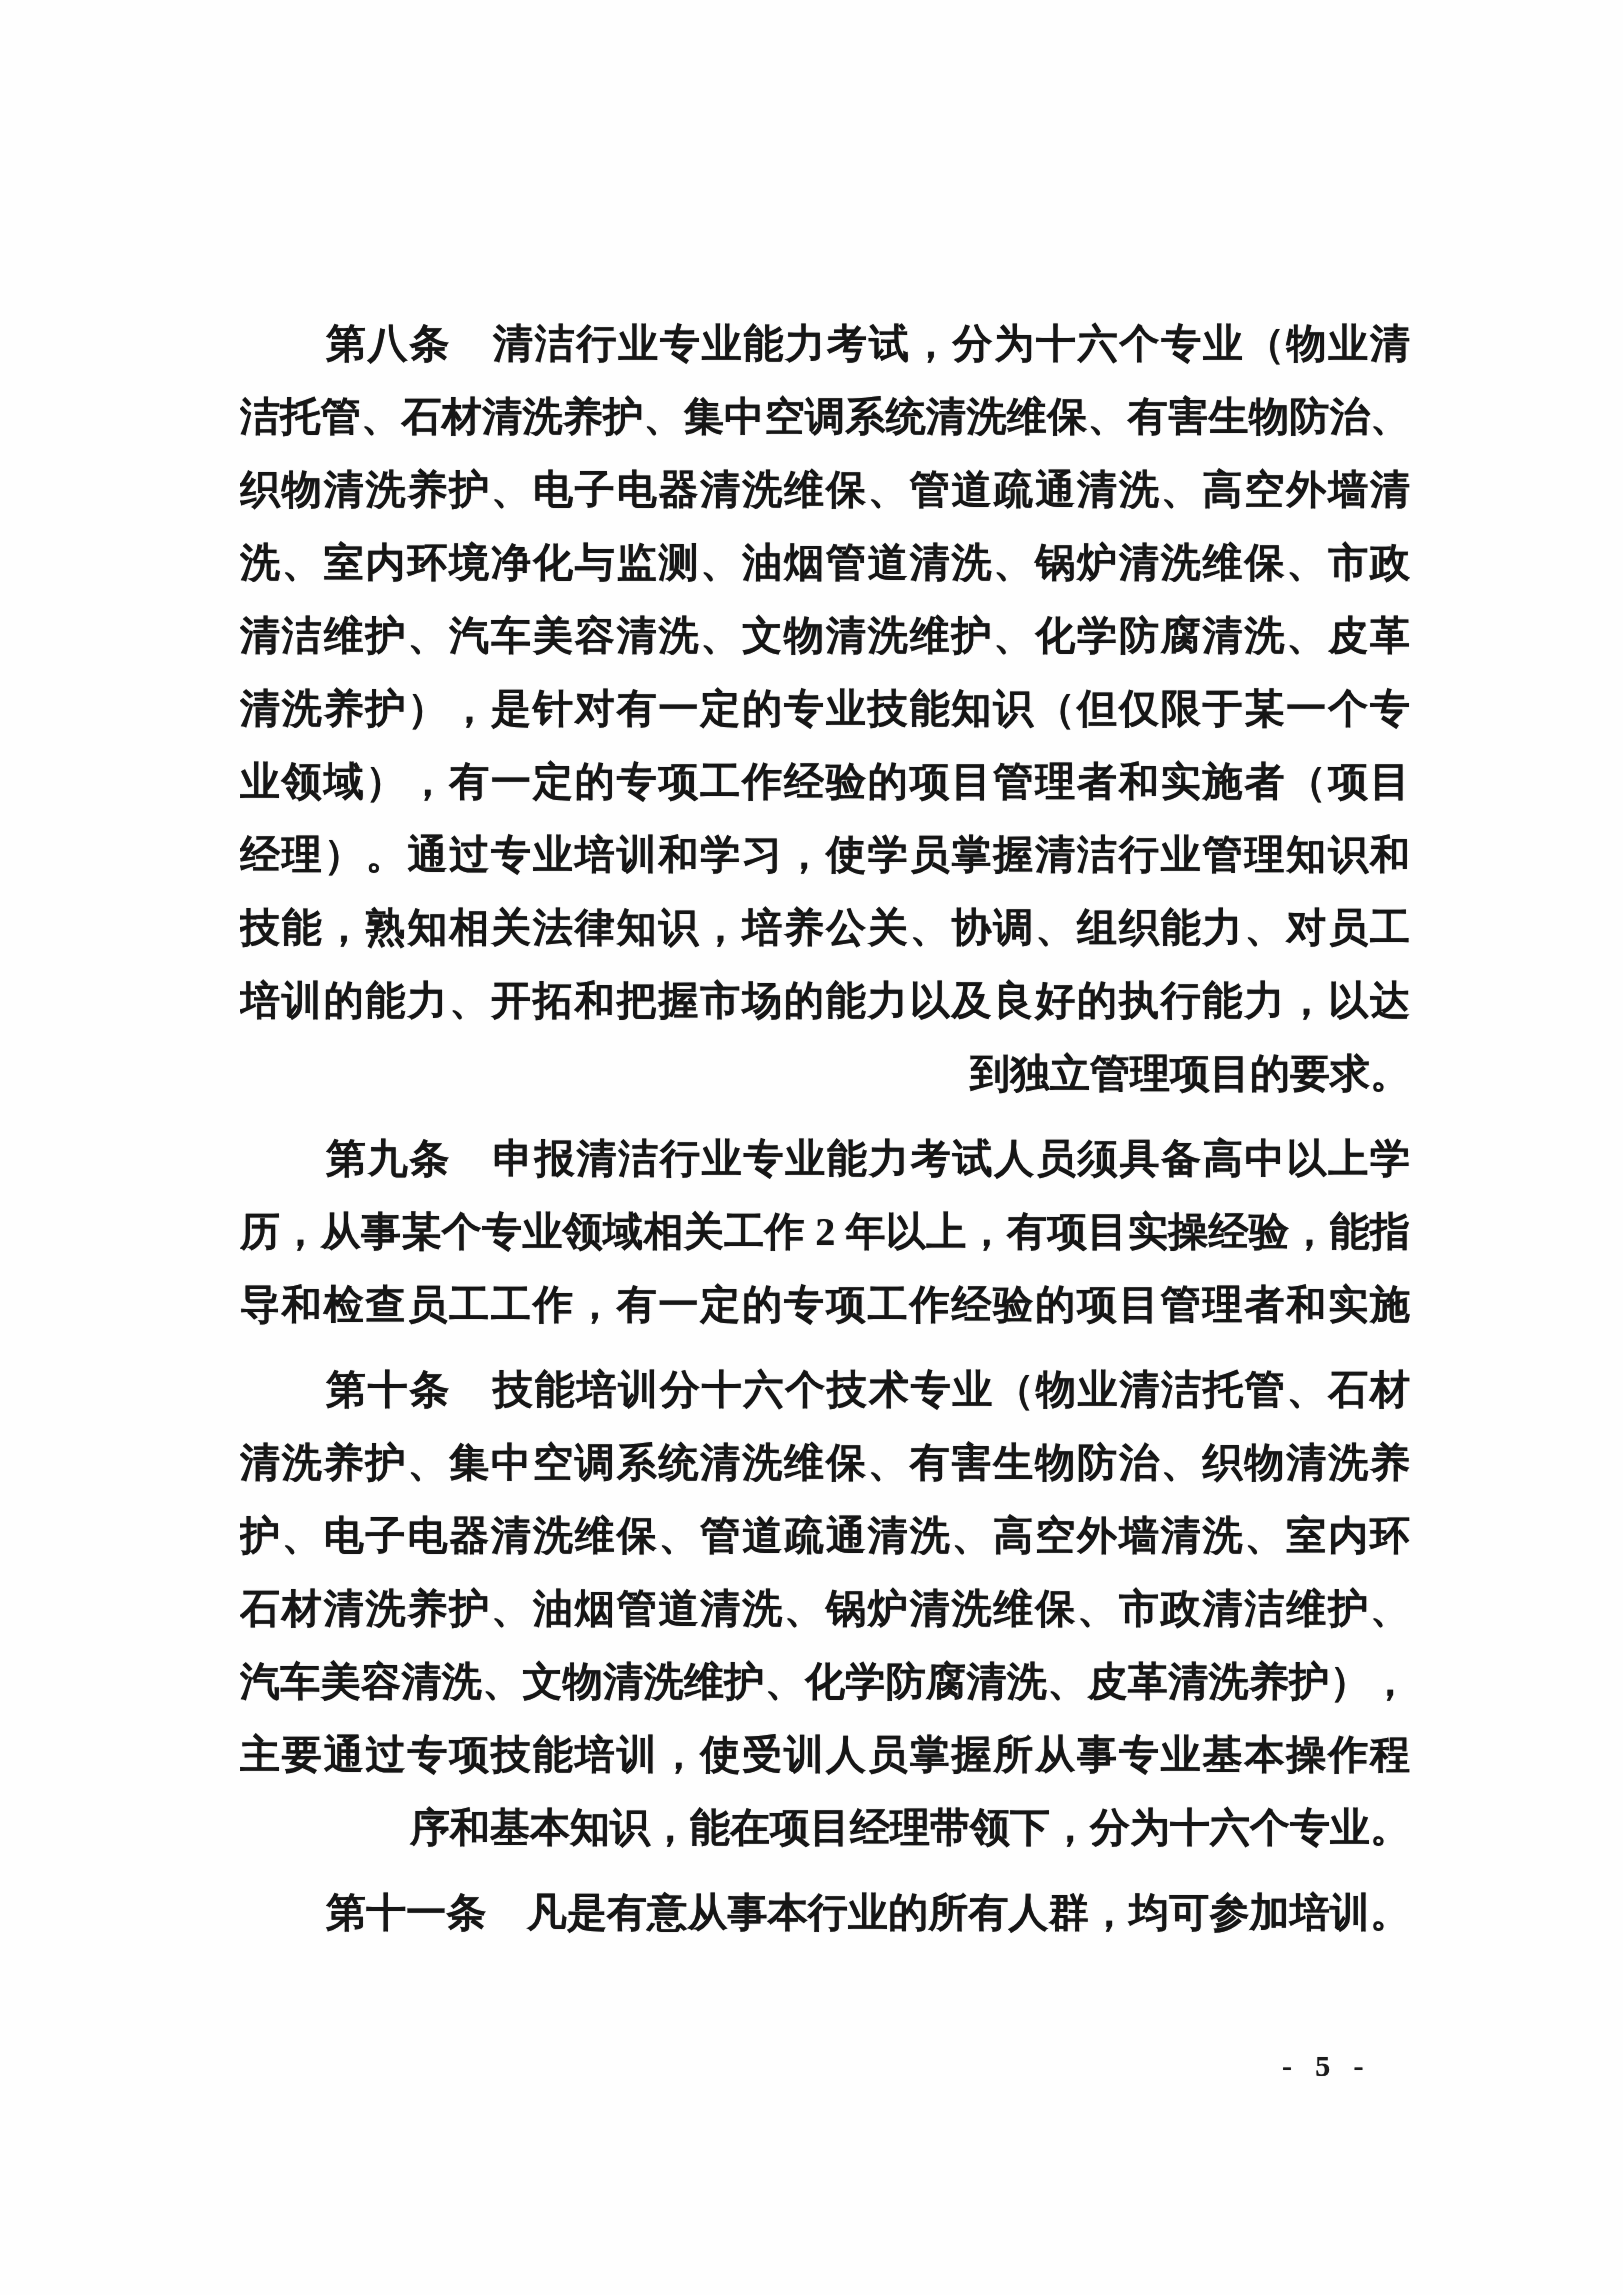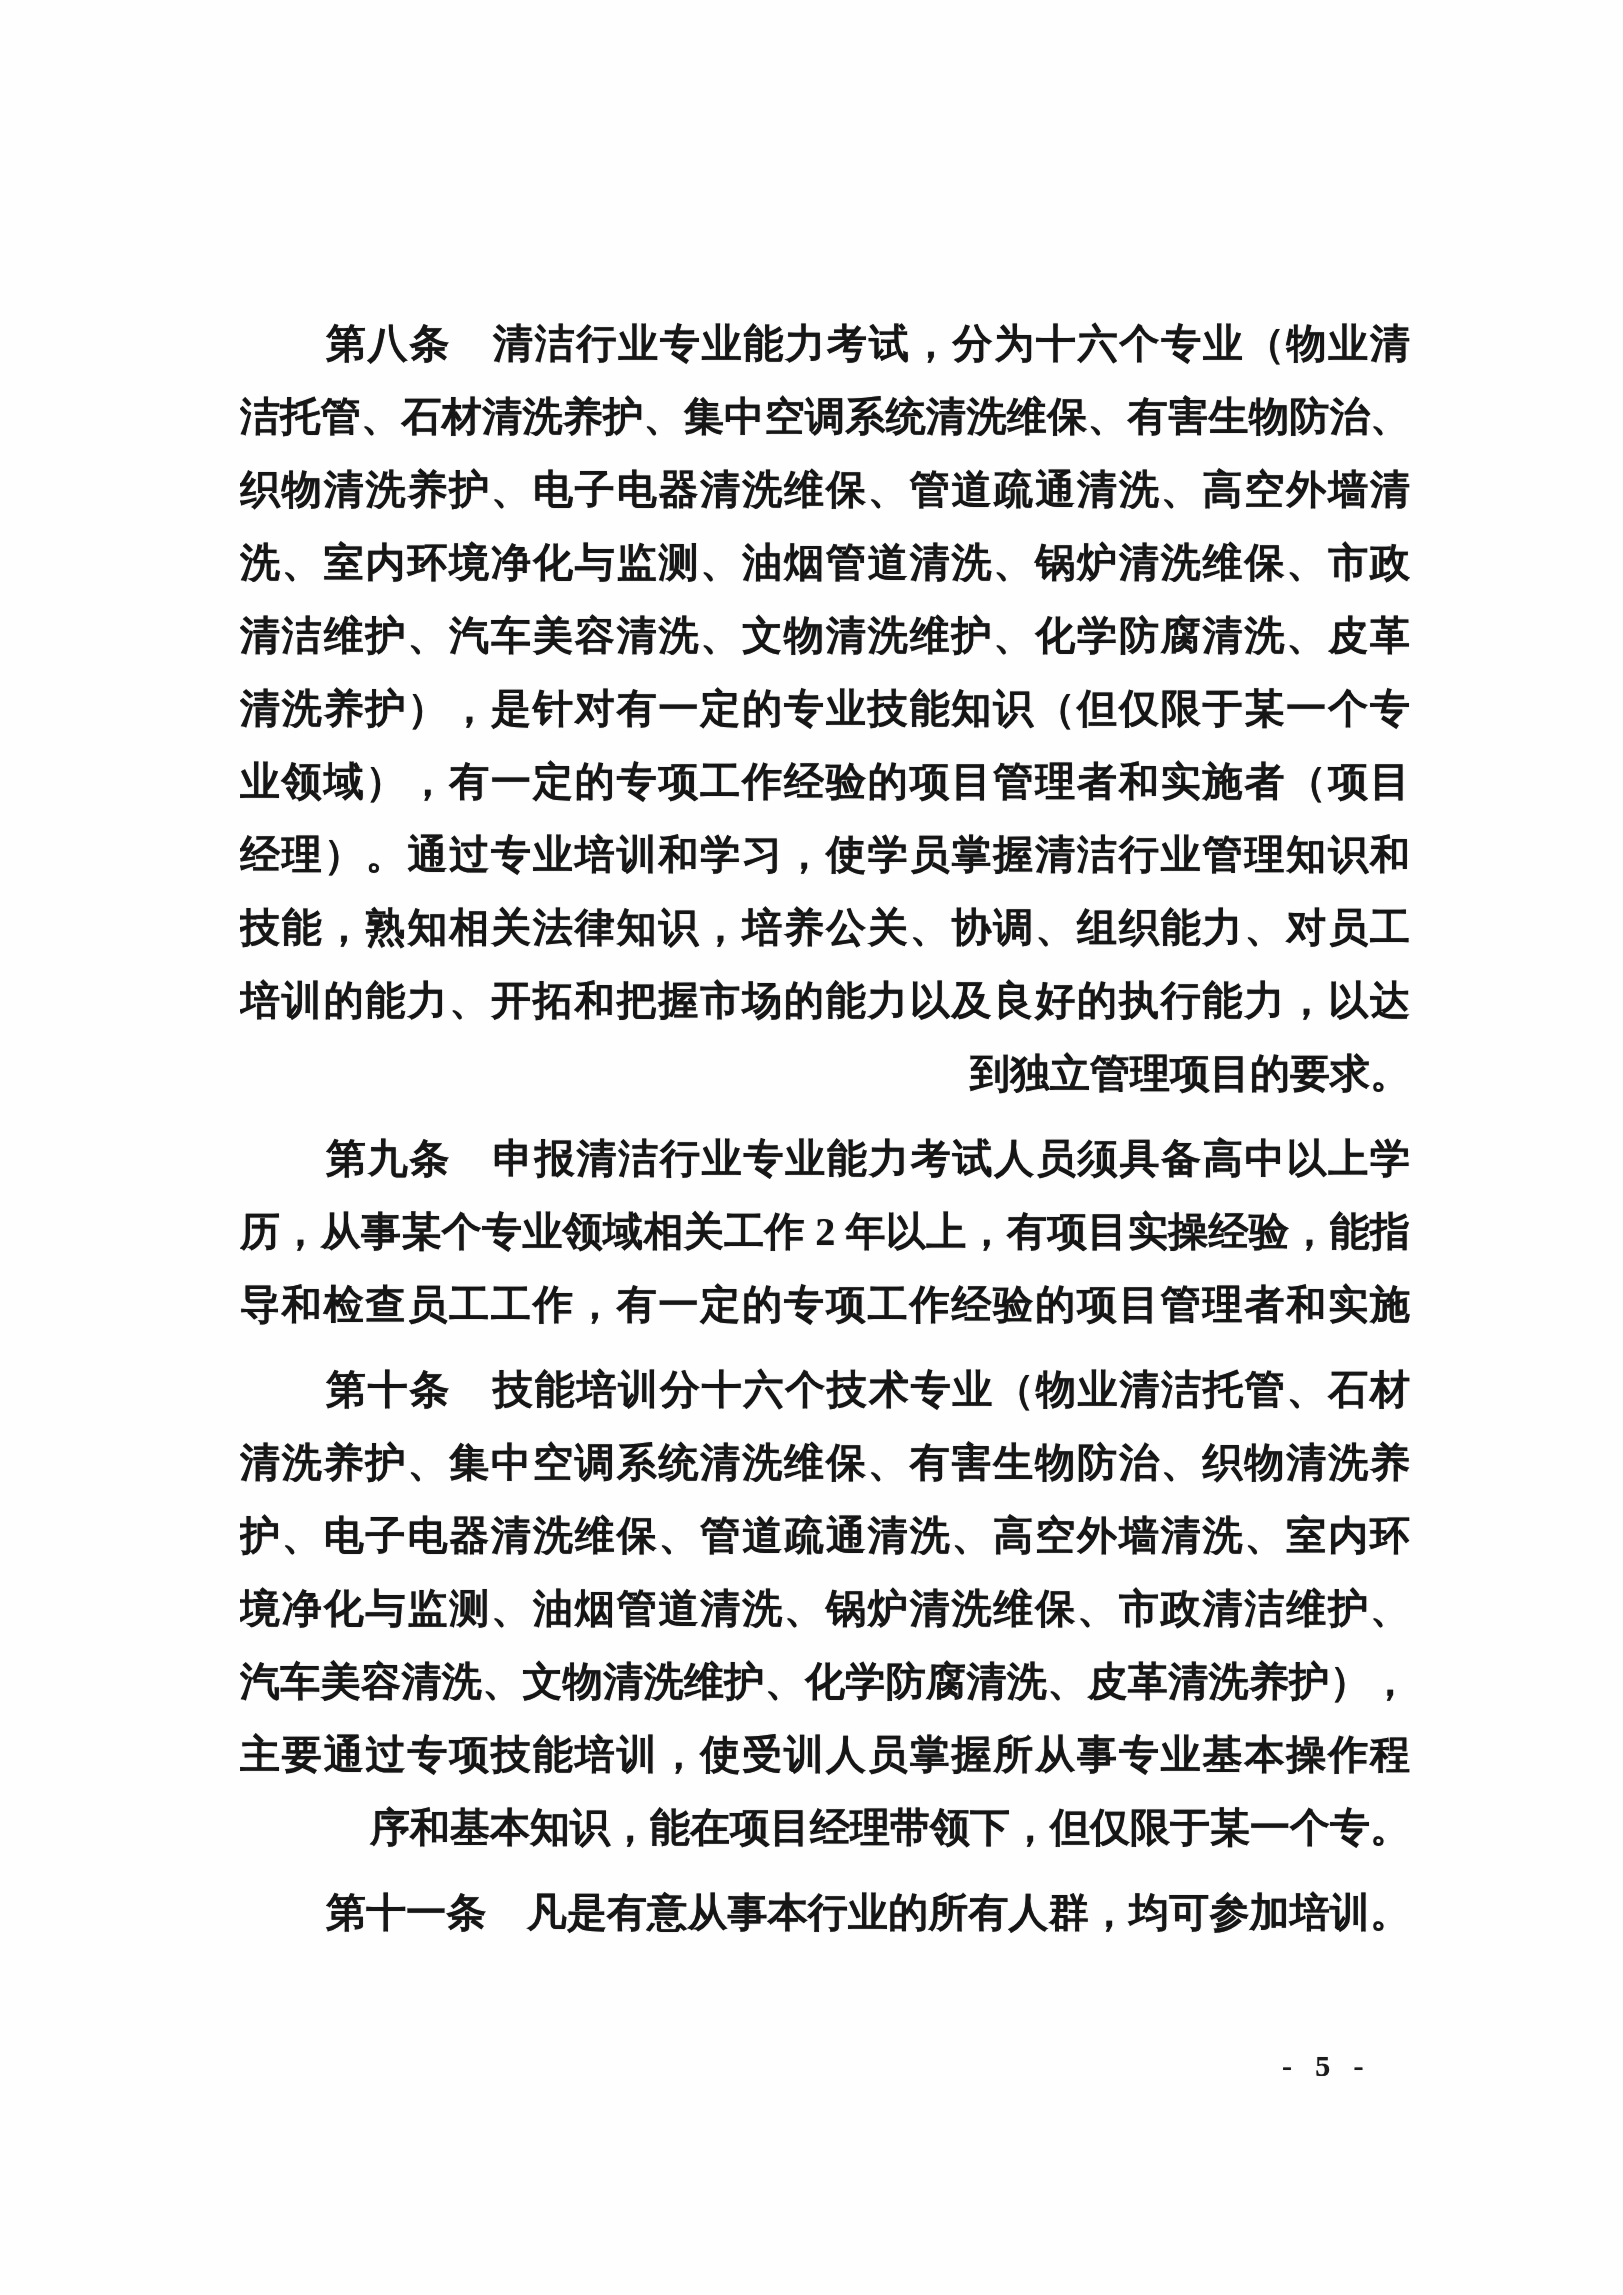--- a/index.html
+++ b/index.html
@@ -88,24 +88,24 @@
     <section class="para">
       <div class="line first">第九条　申报清洁行业专业能力考试人员须具备高中以上学</div>
       <div class="line">历，从事某个专业领域相关工作 2 年以上，有项目实操经验，能指</div>
       <div class="line">导和检查员工工作，有一定的专项工作经验的项目管理者和实施者。</div>
     </section>
 
     <section class="para">
       <div class="line first">第十条　技能培训分十六个技术专业（物业清洁托管、石材</div>
       <div class="line">清洗养护、集中空调系统清洗维保、有害生物防治、织物清洗养</div>
       <div class="line">护、电子电器清洗维保、管道疏通清洗、高空外墙清洗、室内环</div>
-      <div class="line">境净化与监测、油烟管道清洗、锅炉清洗维保、市政清洁维护、</div>
+      <div class="line">石材清洗养护、油烟管道清洗、锅炉清洗维保、市政清洁维护、</div>
       <div class="line">汽车美容清洗、文物清洗维护、化学防腐清洗、皮革清洗养护），</div>
       <div class="line">主要通过专项技能培训，使受训人员掌握所从事专业基本操作程</div>
-      <div class="line short">序和基本知识，能在项目经理带领下，但仅限于某一个专。</div>
+      <div class="line short">序和基本知识，能在项目经理带领下，分为十六个专业。</div>
     </section>
 
     <section class="para">
       <div class="line first">第十一条　凡是有意从事本行业的所有人群，均可参加培训。</div>
     </section>
 
   </main>
 
   <footer class="page-number">- 5 -</footer>
 

